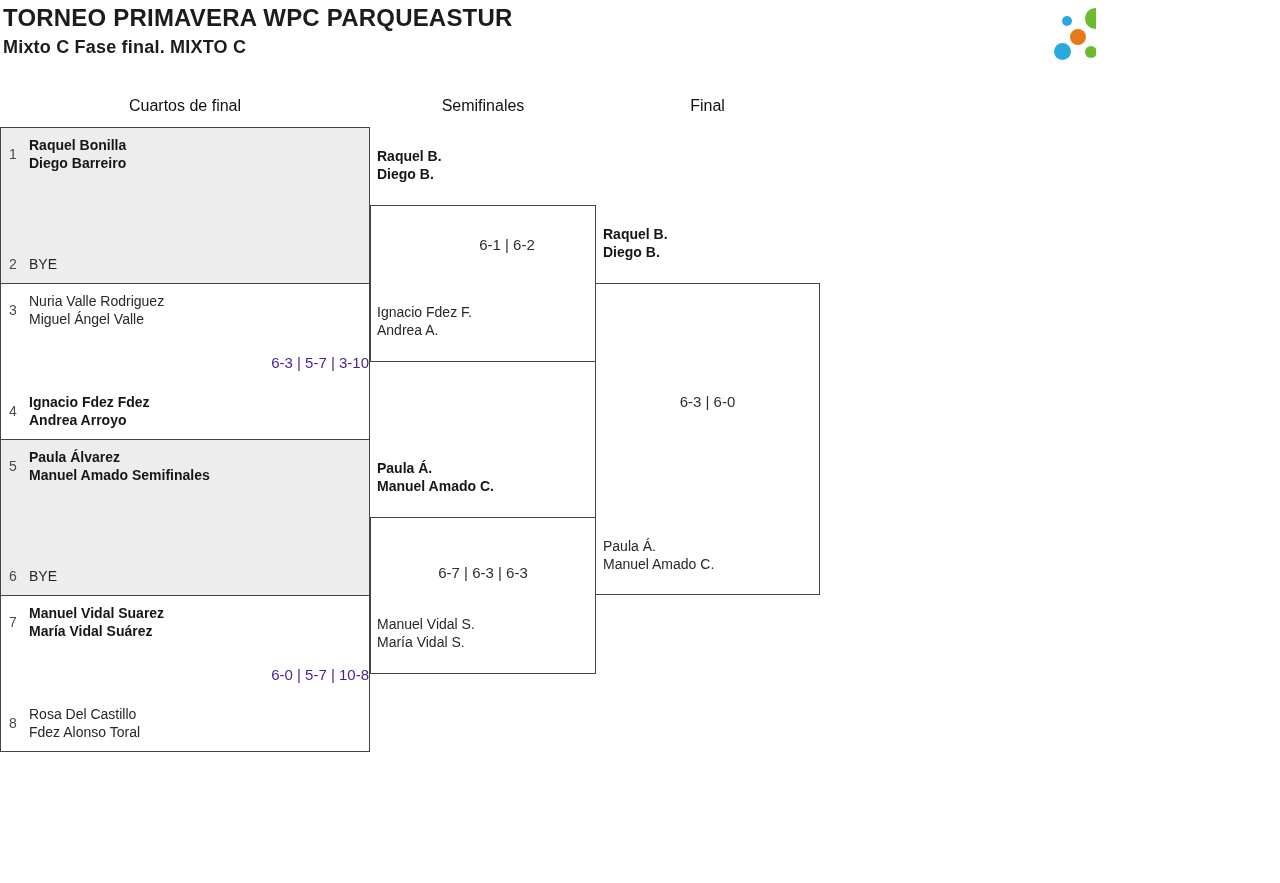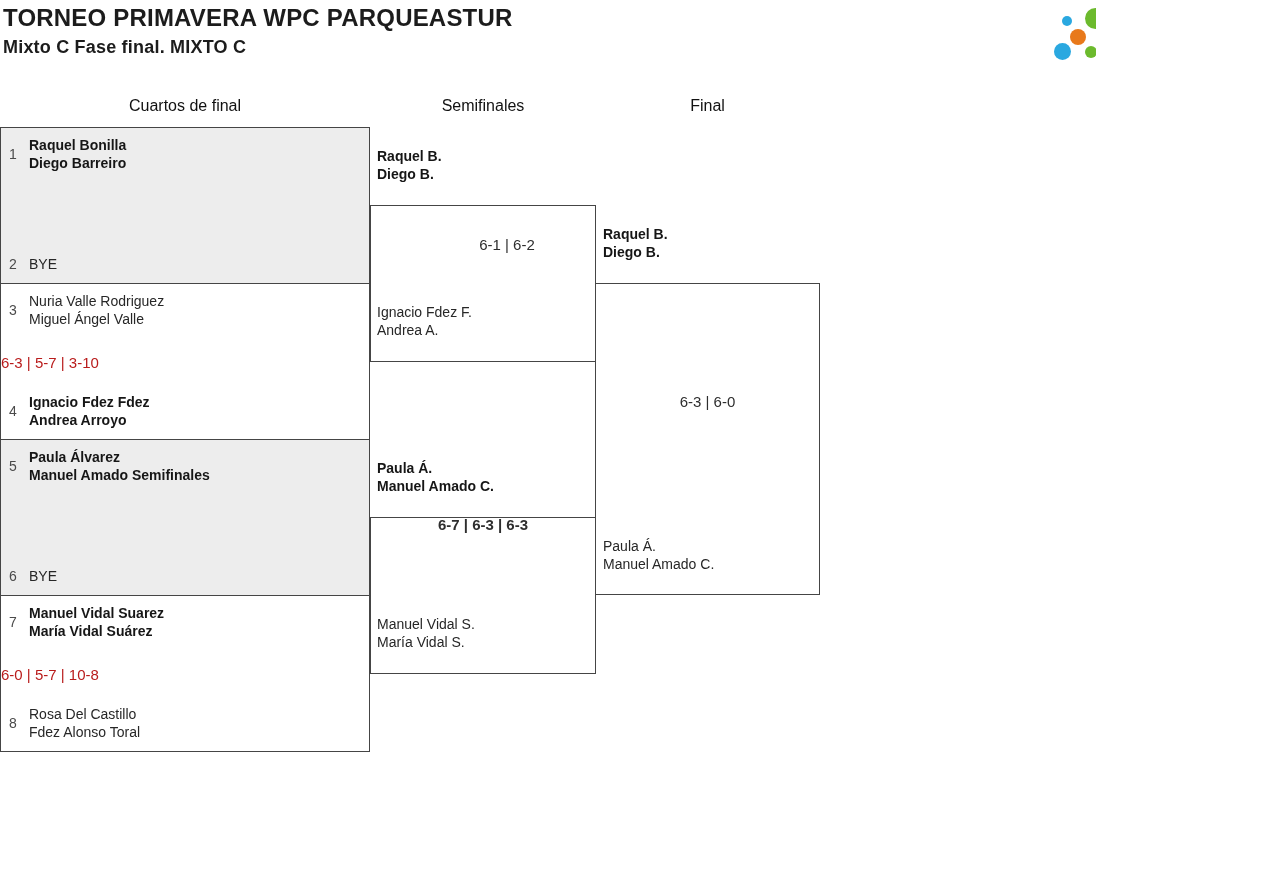--- a/index.html
+++ b/index.html
@@ -35,41 +35,41 @@
   .qf-box + .qf-box { margin-top:-1px; }
   .bg-grey { background:#ededed; }
   .bg-white { background:#ffffff; }
 
   .team-row { position:absolute; left:0; right:0; display:flex; align-items:center; }
   .team-row.pos-top { top:8px; }
   .team-row.pos-bottom { bottom:10px; }
   .seed { flex:none; width:28px; padding-left:8px; font-size:14px; color:#4a4a4a; }
   .names { font-size:14px; line-height:18px; color:#272727; }
   .names.winner { font-weight:700; color:#161616; }
-  .qf-score { position:absolute; left:0; right:0; top:50%; transform:translateY(-50%); text-align:left; font-size:15px; color:#b91c1c; }
+  .qf-score { position:absolute; left:0; right:0; top:50%; transform:translateY(-50%); text-align:right; font-size:15px; color:#4c1d95; }
 
   
   .round-box { position:absolute; border:1px solid #454545; background:transparent; }
   .sf1-box { left:370px; top:205px; width:226px; height:157px; }
   .sf2-box { left:370px; top:517px; width:226px; height:157px; }
   .final-box { left:595px; top:283px; width:225px; height:312px; }
 
   
   .float-names { position:absolute; font-size:14px; line-height:18px; color:#272727; }
   .float-names.winner { font-weight:700; color:#161616; }
   .sf1-top { left:377px; top:147px; }
   .sf1-bottom { left:377px; top:303px; }
   .sf2-top { left:377px; top:459px; }
   .sf2-bottom { left:377px; top:615px; }
   .final-top { left:603px; top:225px; }
   .final-bottom { left:603px; top:537px; }
 
   .float-score { position:absolute; text-align:center; font-size:15px; color:#2e2e2e; }
   .sf1-score { left:370px; width:226px; top:236px;padding-left:48px; }
-  .sf2-score { left:370px; width:226px; top:516px;font-weight:bold; }
+  .sf2-score { left:370px; width:226px; top:564px; }
   .final-score { left:595px; width:225px; top:393px; }
 </style>
 </head>
 <body>
 
 <div class="canvas">
 
   <div class="title-line1">TORNEO PRIMAVERA WPC PARQUEASTUR</div>
   <div class="title-line2">Mixto C Fase final. MIXTO C</div>
 

